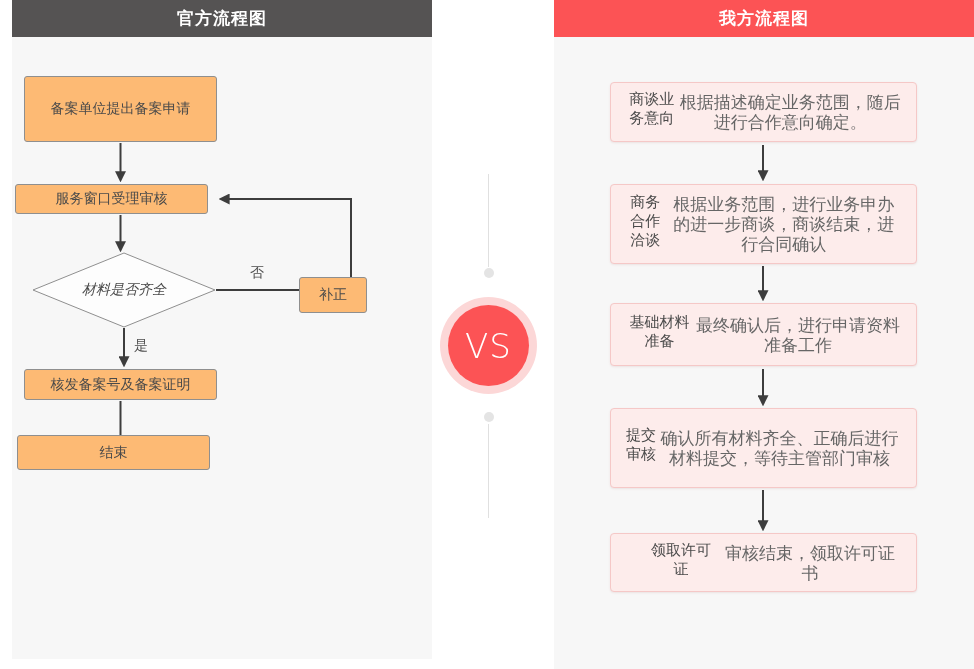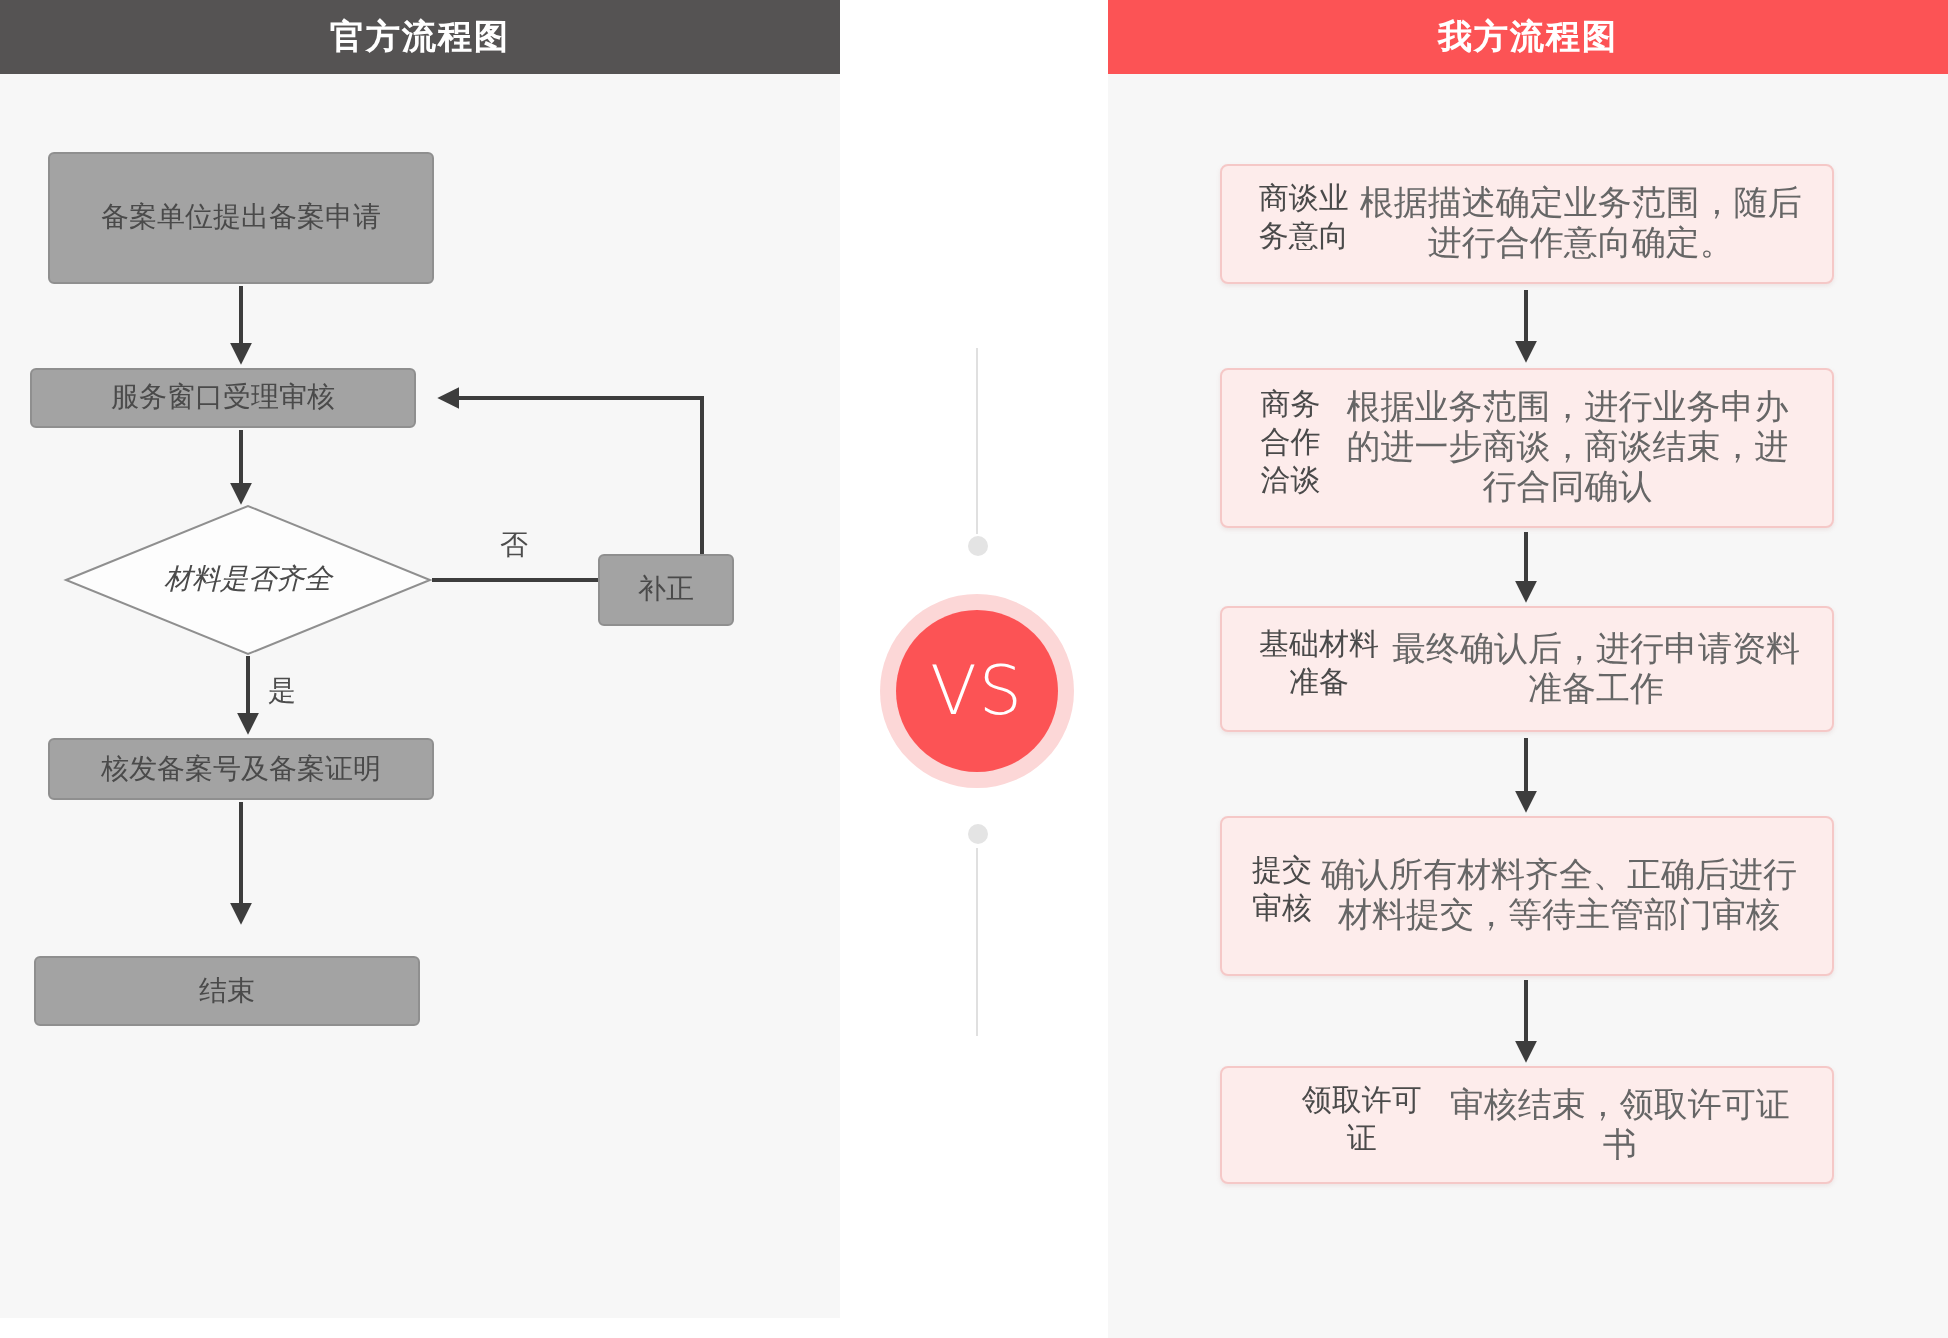--- a/index.html
+++ b/index.html
@@ -11,32 +11,32 @@
     --node-border:#8f8f8f;
     --ink:#4a4a4a;
     --ink-soft:#666666;
     --line:#3d3d3d;
   }
   *{box-sizing:border-box;margin:0;padding:0;}
   body{font-family:"DejaVu Sans","Liberation Sans",sans-serif;background:#ffffff;}
   .stage{position:relative;width:974px;height:669px;background:#ffffff;overflow:hidden;}
 
   .panel{position:absolute;top:0;background:var(--panel-bg);}
-  .panel-left{left:0;width:420px;height:659px;padding-left:28px;}
+  .panel-left{left:12px;width:420px;height:659px;padding-left:28px;}
   .panel-right{left:554px;width:420px;height:669px;}
 
   .panel-header{position:absolute;top:0;left:0;width:100%;height:37px;
     display:flex;align-items:center;justify-content:center;
     color:#ffffff;font-size:17px;font-weight:bold;letter-spacing:1px;}
   .panel-left .panel-header{background:var(--header-dark);}
   .panel-right .panel-header{background:var(--accent-red);}
 
   
   .flow-node{position:absolute;display:flex;align-items:center;justify-content:center;
-    background:#a3a3a3;border:1px solid var(--node-border);border-radius:3px;
+    background:#fdba74;border:1px solid var(--node-border);border-radius:3px;
     color:var(--ink);font-size:14px;text-align:center;}
   .diamond-label{position:absolute;display:flex;align-items:center;justify-content:center;
     color:var(--ink);font-size:14px;}
   .edge-label{position:absolute;color:#4d4d4d;font-size:14px;}
 
   
   .step-card{position:absolute;left:610px;width:307px;
     background:var(--step-fill);border:1px solid var(--step-border);border-radius:4px;
     box-shadow:0 1px 2px rgba(180,120,120,.15);
     display:flex;align-items:center;justify-content:center;
@@ -87,21 +87,21 @@
     <path d="M763,266 V292" stroke="#3d3d3d" stroke-width="2" fill="none" marker-end="url(#arrow)"></path>
     <path d="M763,369 V397" stroke="#3d3d3d" stroke-width="2" fill="none" marker-end="url(#arrow)"></path>
     <path d="M763,490 V522" stroke="#3d3d3d" stroke-width="2" fill="none" marker-end="url(#arrow)"></path>
   </svg>
 
   <div class="flow-node" style="left:24px;top:76px;width:193px;height:66px;">备案单位提出备案申请</div>
   <div class="flow-node" style="left:15px;top:184px;width:193px;height:30px;">服务窗口受理审核</div>
   <div class="diamond-label" style="left:33px;top:253px;width:182px;height:74px;font-style:italic;">材料是否齐全</div>
   <div class="flow-node" style="left:299px;top:277px;width:68px;height:36px;">补正</div>
   <div class="flow-node" style="left:24px;top:369px;width:193px;height:31px;">核发备案号及备案证明</div>
-  <div class="flow-node" style="left:17px;top:478px;width:193px;height:35px;">结束</div>
+  <div class="flow-node" style="left:17px;top:435px;width:193px;height:35px;">结束</div>
   <div class="edge-label" style="left:250px;top:264px;">否</div>
   <div class="edge-label" style="left:134px;top:337px;">是</div>
 
   <div class="divider-line" style="top:174px;height:93px;"></div>
   <div class="divider-dot" style="top:268px;"></div>
   <div class="vs-outer">
     <div class="vs-inner">VS</div>
   </div>
   <div class="divider-dot" style="top:412px;"></div>
   <div class="divider-line" style="top:424px;height:94px;"></div>

